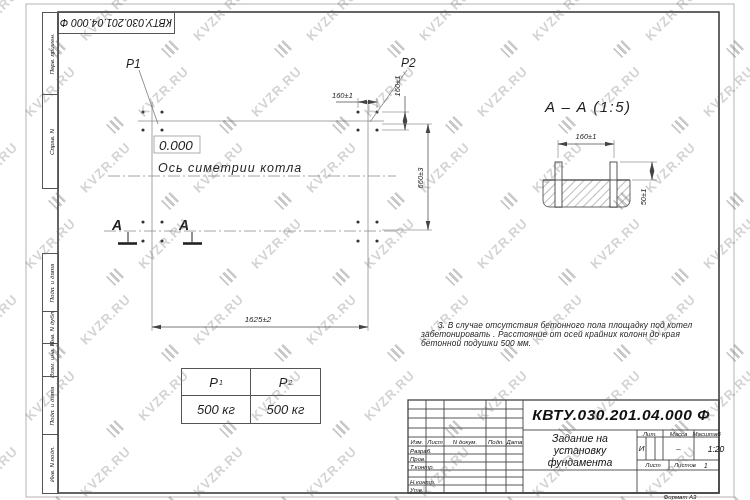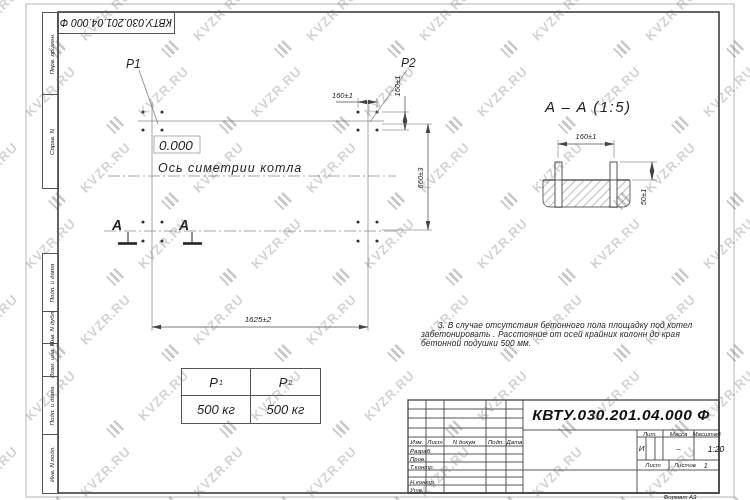--- a/index.html
+++ b/index.html
@@ -196,20 +196,27 @@
     <div class="cell">
       <span>P</span>
         <sub>2</sub>
       </div>
     <div class="cell">500 кг</div>
     <div class="cell">500 кг</div>
   </div>
 
   <div class="tb c docnum">КВТУ.030.201.04.000  Ф</div>
 
+  <div class="tb c ttl">
+    <div>
+      <div>Задание на</div>
+      <div>установку</div>
+      <div>фундамента</div>
+    </div>
+  </div>
 
 
   <div class="tb c tb6" style="left:408px;top:437px;width:18px;height:9px;">Изм.</div>
   <div class="tb c tb6" style="left:426px;top:437px;width:18px;height:9px;">Лист</div>
   <div class="tb c tb6" style="left:444px;top:437px;width:42px;height:9px;">N докум.</div>
   <div class="tb c tb6" style="left:486px;top:437px;width:20px;height:9px;">Подп.</div>
   <div class="tb c tb6" style="left:506px;top:437px;width:17px;height:9px;">Дата</div>
 
   <div class="tb tb6" style="left:410px;top:447.5px;">Разраб.</div>
   <div class="tb tb6" style="left:410px;top:455.5px;">Пров.</div>

